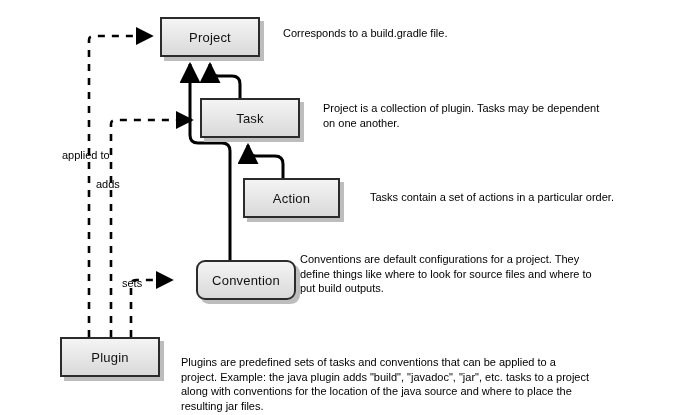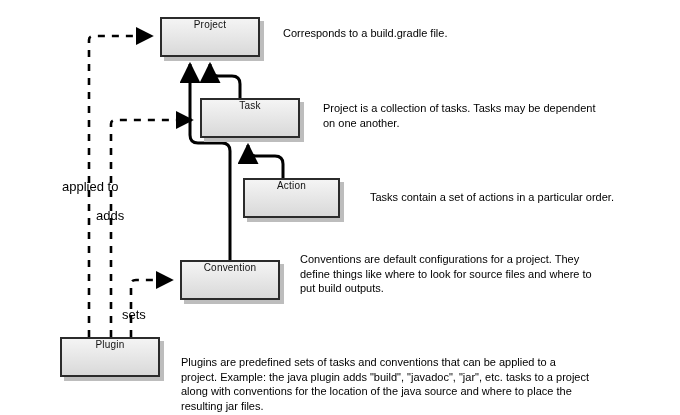--- a/index.html
+++ b/index.html
@@ -24,32 +24,31 @@
     width: 680px;
     height: 415px;
   }
   .node-box {
     position: absolute;
     box-sizing: border-box;
     border: 2px solid #2b2b2b;
     background: linear-gradient(to bottom, #f4f4f4 0%, #eaeaea 38%, #d9d9d9 100%);
     box-shadow: 4px 4px 0 0 #bdbdbd;
     display: flex;
-    align-items: flex-start;
+    align-items: center;
     justify-content: center;
-    font-size: 10px;
+    font-size: 13px;
     color: #111111;
     letter-spacing: 0.2px;
   }
   .edge-label {
     position: absolute;
-    font-size: 13px;
+    font-size: 11px;
     color: #000000;
     white-space: nowrap;
-    margin-top: 30px;
   }
   .note {
     position: absolute;
     font-size: 11px;
     line-height: 14.5px;
     color: #000000;
   }
 </style>
 </head>
 <body>
@@ -84,40 +83,40 @@
   </div>
 
   <div class="node-box" style="left:200px; top:98px; width:100px; height:40px;">
     <span>Task</span>
   </div>
 
   <div class="node-box" style="left:243px; top:178px; width:97px; height:40px;">
     <span>Action</span>
   </div>
 
-  <div class="node-box" style="left:180px; top:260px; width:100px; height:40px;">
+  <div class="node-box" style="left:196px; top:260px; width:100px; height:40px;border-radius:9px;">
     <span>Convention</span>
   </div>
 
   <div class="node-box" style="left:60px; top:337px; width:100px; height:40px;">
     <span>Plugin</span>
   </div>
 
   <div class="edge-label" style="left:62px; top:149px;">applied to</div>
 
   <div class="edge-label" style="left:96px; top:178px;">adds</div>
 
   <div class="edge-label" style="left:122px; top:277px;">sets</div>
 
   <div class="note" style="left:283px; top:26px; width:330px;">
     <div>Corresponds to a build.gradle file.</div>
   </div>
 
   <div class="note" style="left:323px; top:101px; width:340px;">
-    <div>Project is a collection of tasks.  Tasks may be dependent</div>
+    <div>Project is a collection of plugin.  Tasks may be dependent</div>
     <div>on one another.</div>
   </div>
 
   <div class="note" style="left:370px; top:190px; width:310px;">
     <div>Tasks contain a set of actions in a particular order.</div>
   </div>
 
   <div class="note" style="left:300px; top:252px; width:345px;">
     <div>Conventions are default configurations for a project. They</div>
     <div>define things like where to look for source files and where to</div>

